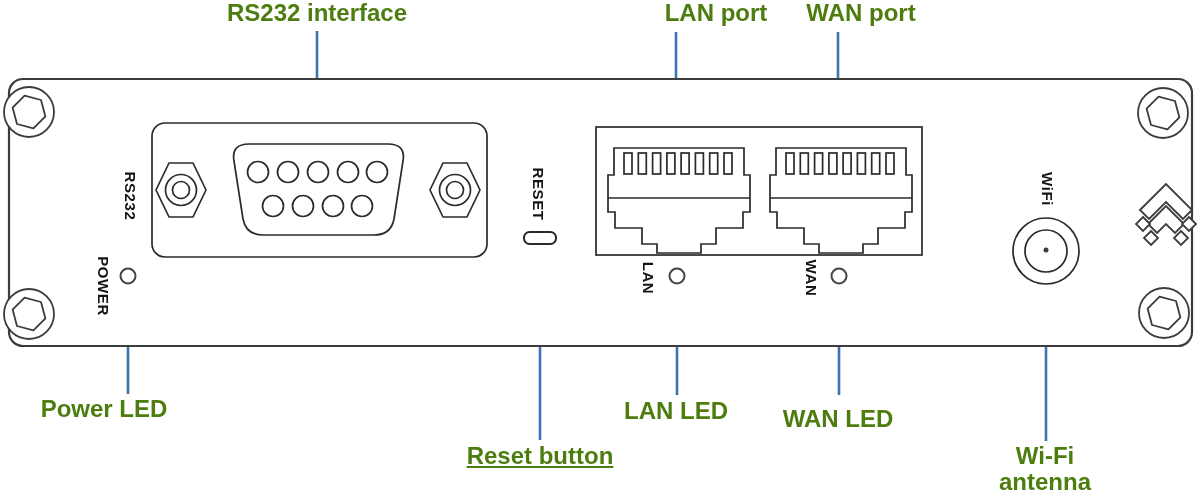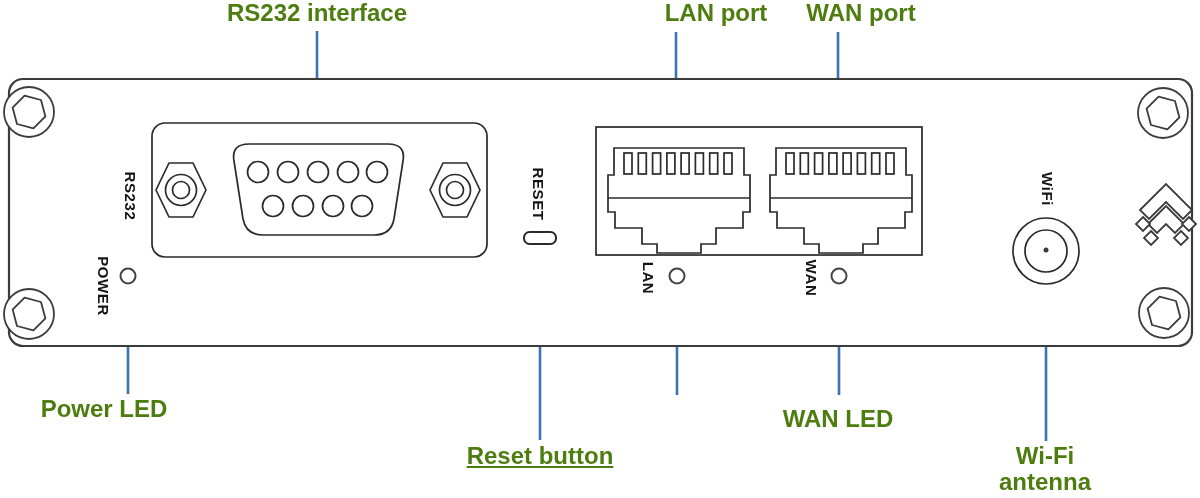--- a/index.html
+++ b/index.html
@@ -136,20 +136,21 @@
       <polygon points="23,3 30,10 23,17 16,10"></polygon>
       <polygon points="-15,17 -8,24 -15,31 -22,24"></polygon>
       <polygon points="15,17 22,24 15,31 8,24"></polygon>
     </g>
   </svg>
 
   <div class="callout" style="left:317px;top:0px;">RS232 interface</div>
   <div class="callout" style="left:676px;top:0px;margin-left:40px;">LAN port</div>
   <div class="callout" style="left:861px;top:0px;">WAN port</div>
   <div class="callout" style="left:104px;top:396px;">Power LED</div>
+  <div class="callout" style="left:676px;top:398px;">LAN LED</div>
   <div class="callout" style="left:838px;top:406px;">WAN LED</div>
   <div class="callout" style="left:540px;top:443px;text-decoration:underline;">Reset button</div>
   <div class="callout twoline" style="left:1045px;top:443px;">
     <span>Wi-Fi antenna connector</span><br>
     
   </div>
 
   <div class="plabel" style="left:130px;top:196px;">RS232</div>
   <div class="plabel" style="left:103px;top:286px;">POWER</div>
   <div class="plabel" style="left:538px;top:194px;">RESET</div>

